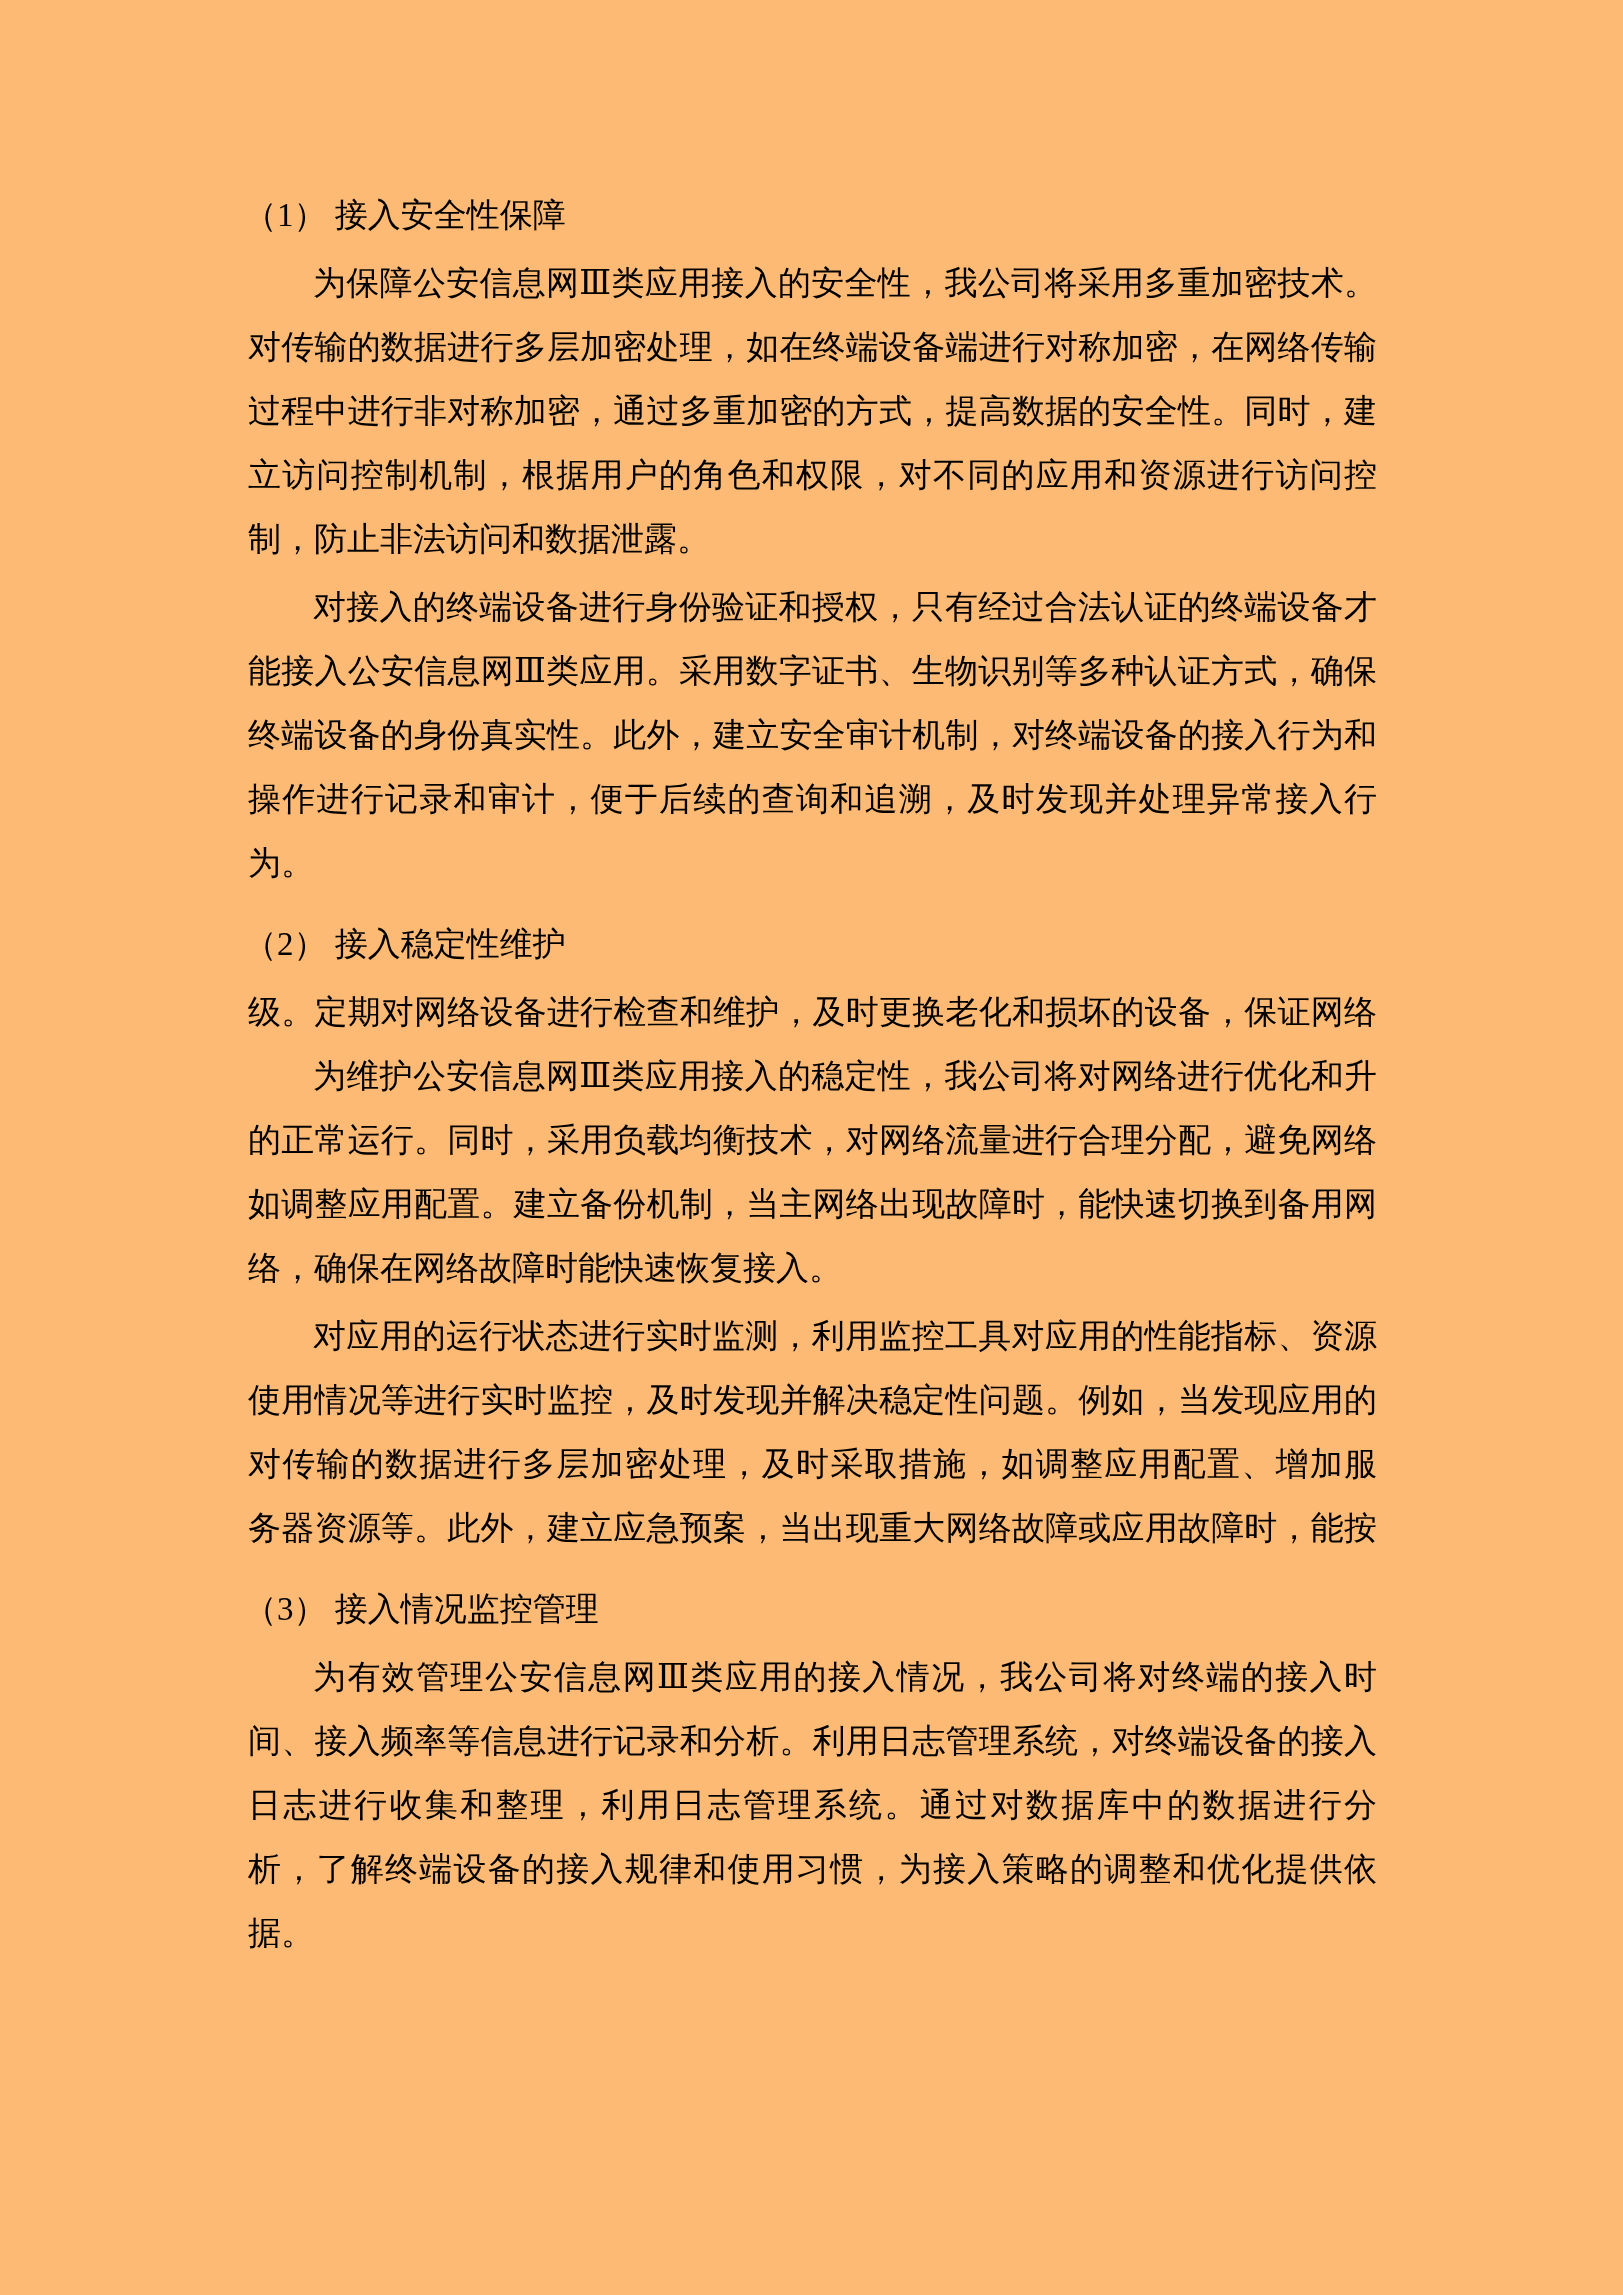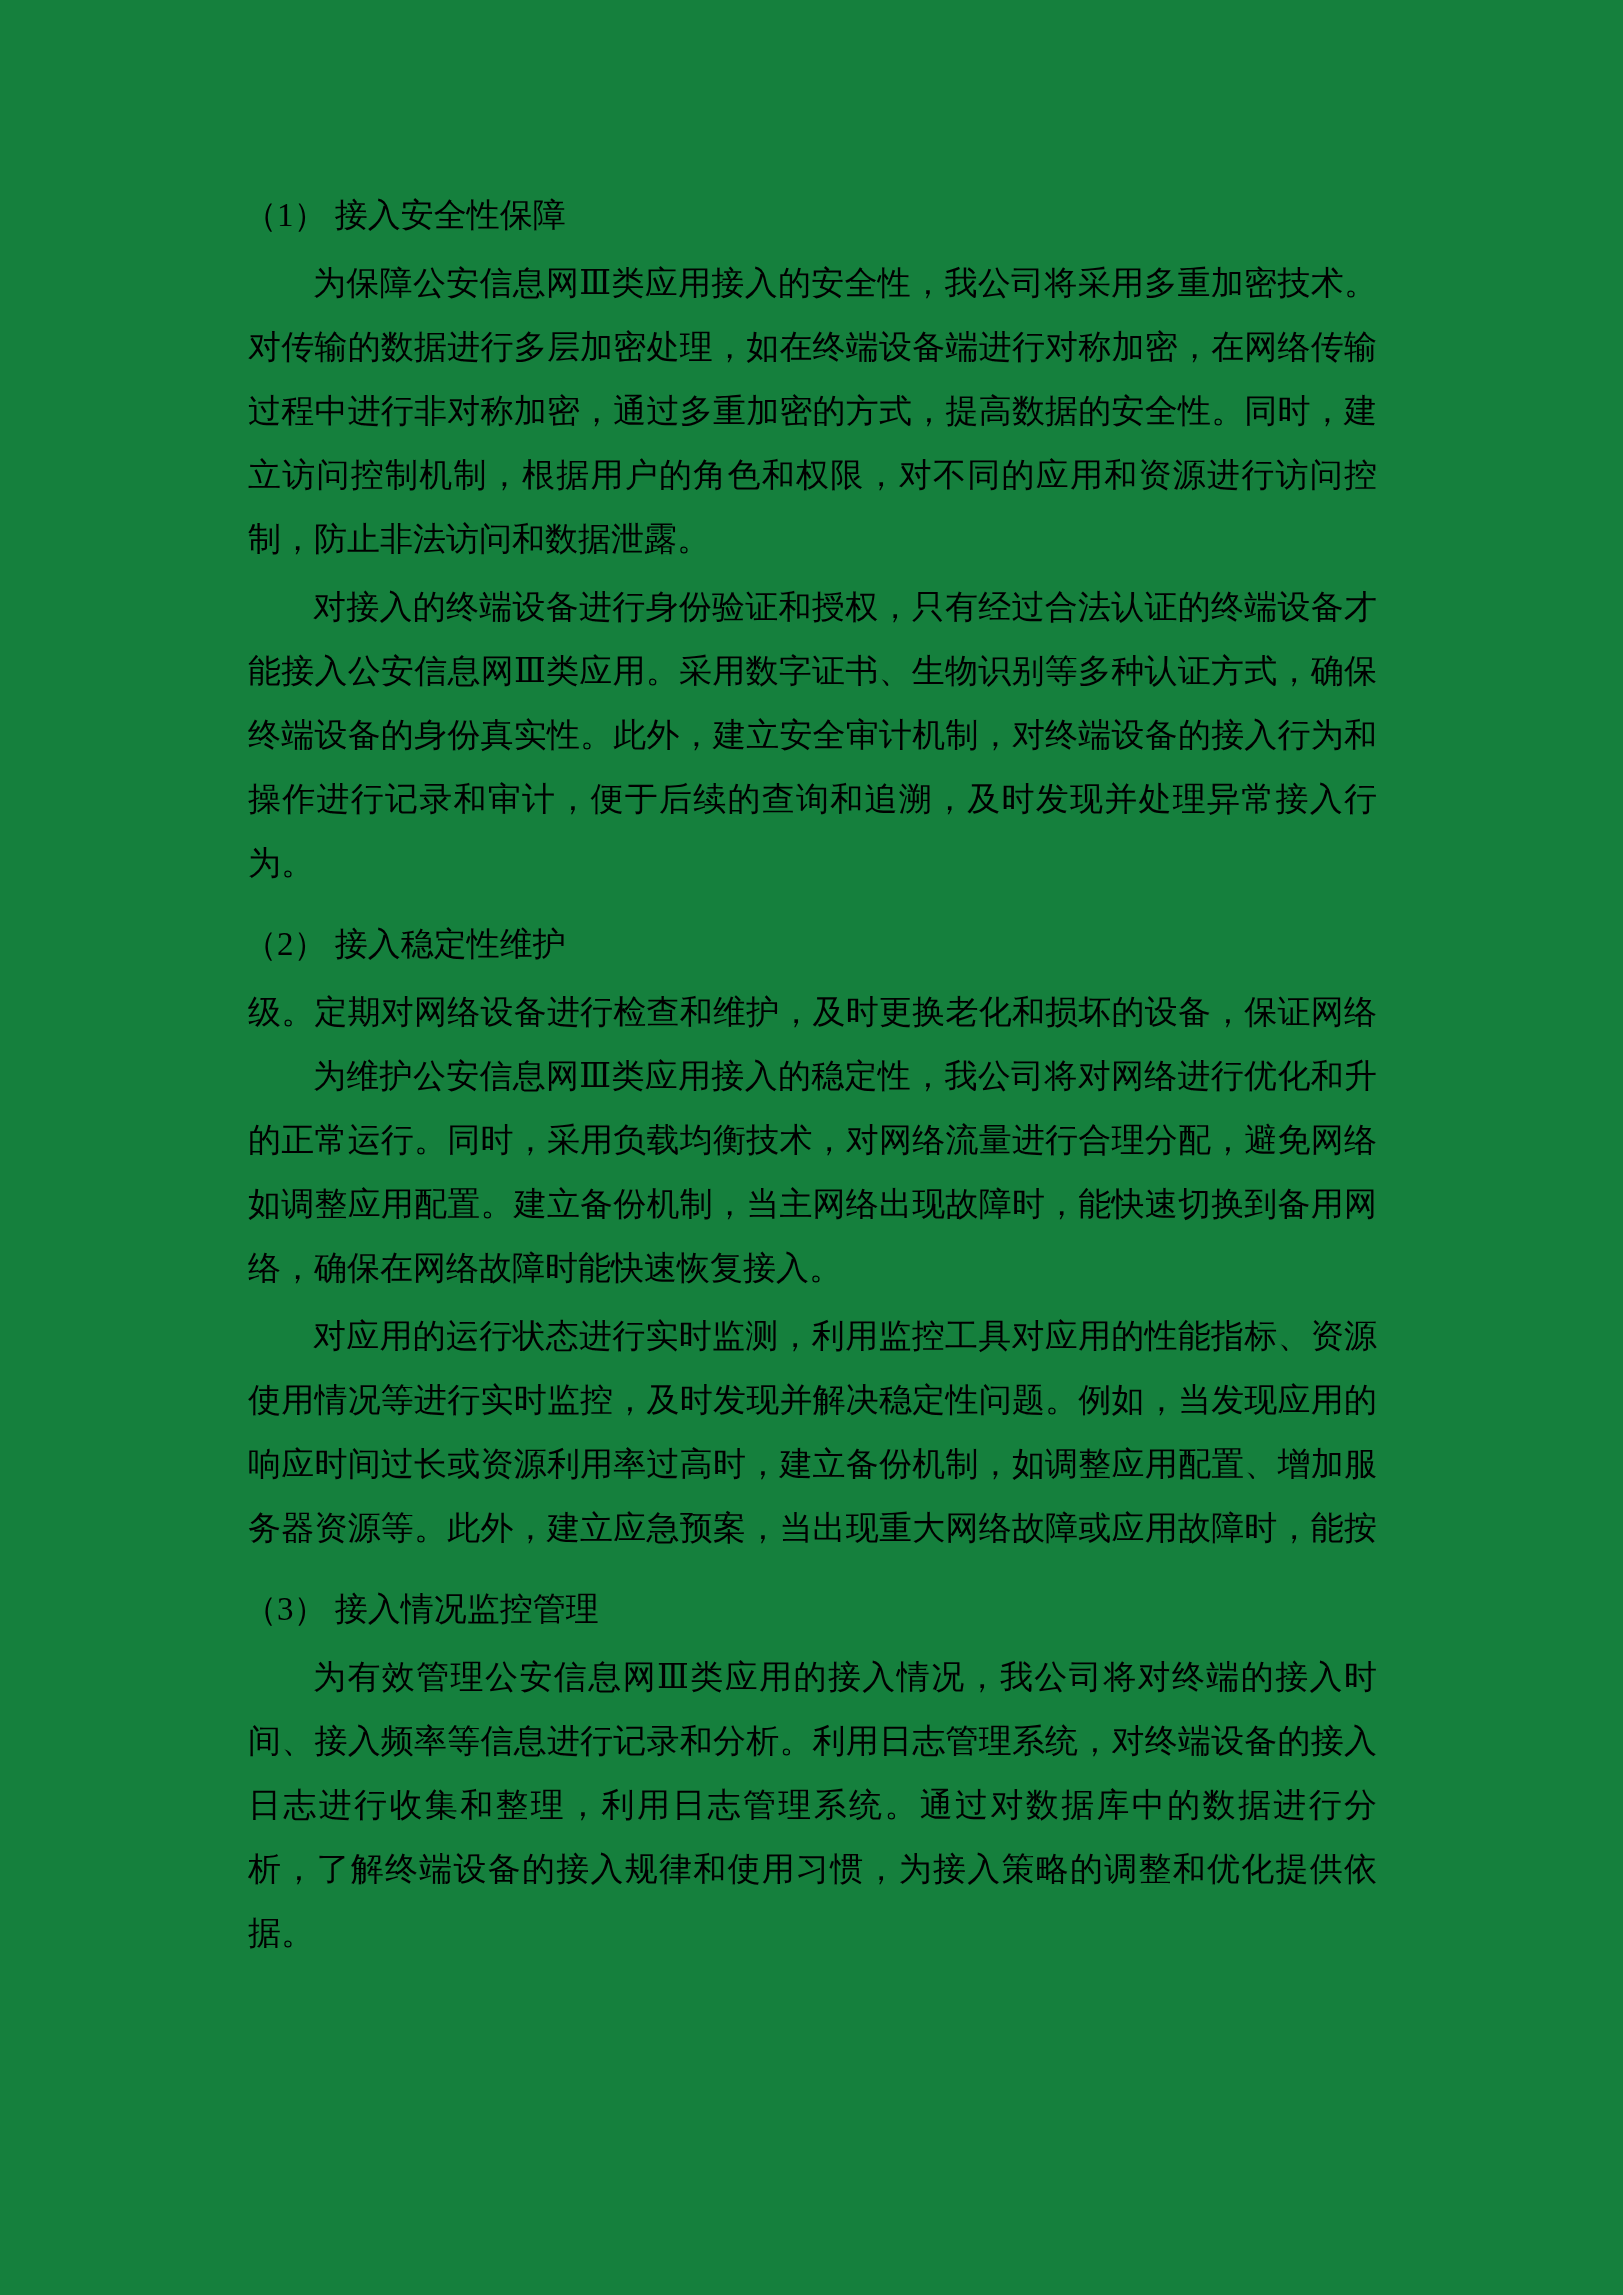--- a/index.html
+++ b/index.html
@@ -4,21 +4,21 @@
 <style>
   html, body {
     margin: 0;
     padding: 0;
     background: #ffffff;
   }
   .page {
     position: relative;
     width: 1623px;
     height: 2295px;
-    background: #15803d;
+    background: #fdba74;
     overflow: hidden;
   }
   .doc {
     position: absolute;
     left: 244px;
     top: 183px;
     width: 1137px;
     color: #000000;
     font-family: "Liberation Serif", "DejaVu Serif", serif;
     font-size: 33px;
@@ -79,21 +79,21 @@
       <div class="line">级。定期对网络设备进行检查和维护，及时更换老化和损坏的设备，保证网络</div>
       <div class="line first">为维护公安信息网Ⅲ类应用接入的稳定性，我公司将对网络进行优化和升</div>
       <div class="line">的正常运行。同时，采用负载均衡技术，对网络流量进行合理分配，避免网络</div>
       <div class="line">如调整应用配置。建立备份机制，当主网络出现故障时，能快速切换到备用网</div>
       <div class="line last">络，确保在网络故障时能快速恢复接入。</div>
     </div>
 
     <div class="para">
       <div class="line first">对应用的运行状态进行实时监测，利用监控工具对应用的性能指标、资源</div>
       <div class="line">使用情况等进行实时监控，及时发现并解决稳定性问题。例如，当发现应用的</div>
-      <div class="line">响应时间过长或资源利用率过高时，建立备份机制，如调整应用配置、增加服</div>
+      <div class="line">对传输的数据进行多层加密处理，及时采取措施，如调整应用配置、增加服</div>
       <div class="line">务器资源等。此外，建立应急预案，当出现重大网络故障或应用故障时，能按</div>
     </div>
 
     <h2 class="heading spaced">（3） 接入情况监控管理</h2>
 
     <div class="para">
       <div class="line first">为有效管理公安信息网Ⅲ类应用的接入情况，我公司将对终端的接入时</div>
       <div class="line">间、接入频率等信息进行记录和分析。利用日志管理系统，对终端设备的接入</div>
       <div class="line">日志进行收集和整理，利用日志管理系统。通过对数据库中的数据进行分</div>
       <div class="line">析，了解终端设备的接入规律和使用习惯，为接入策略的调整和优化提供依</div>

